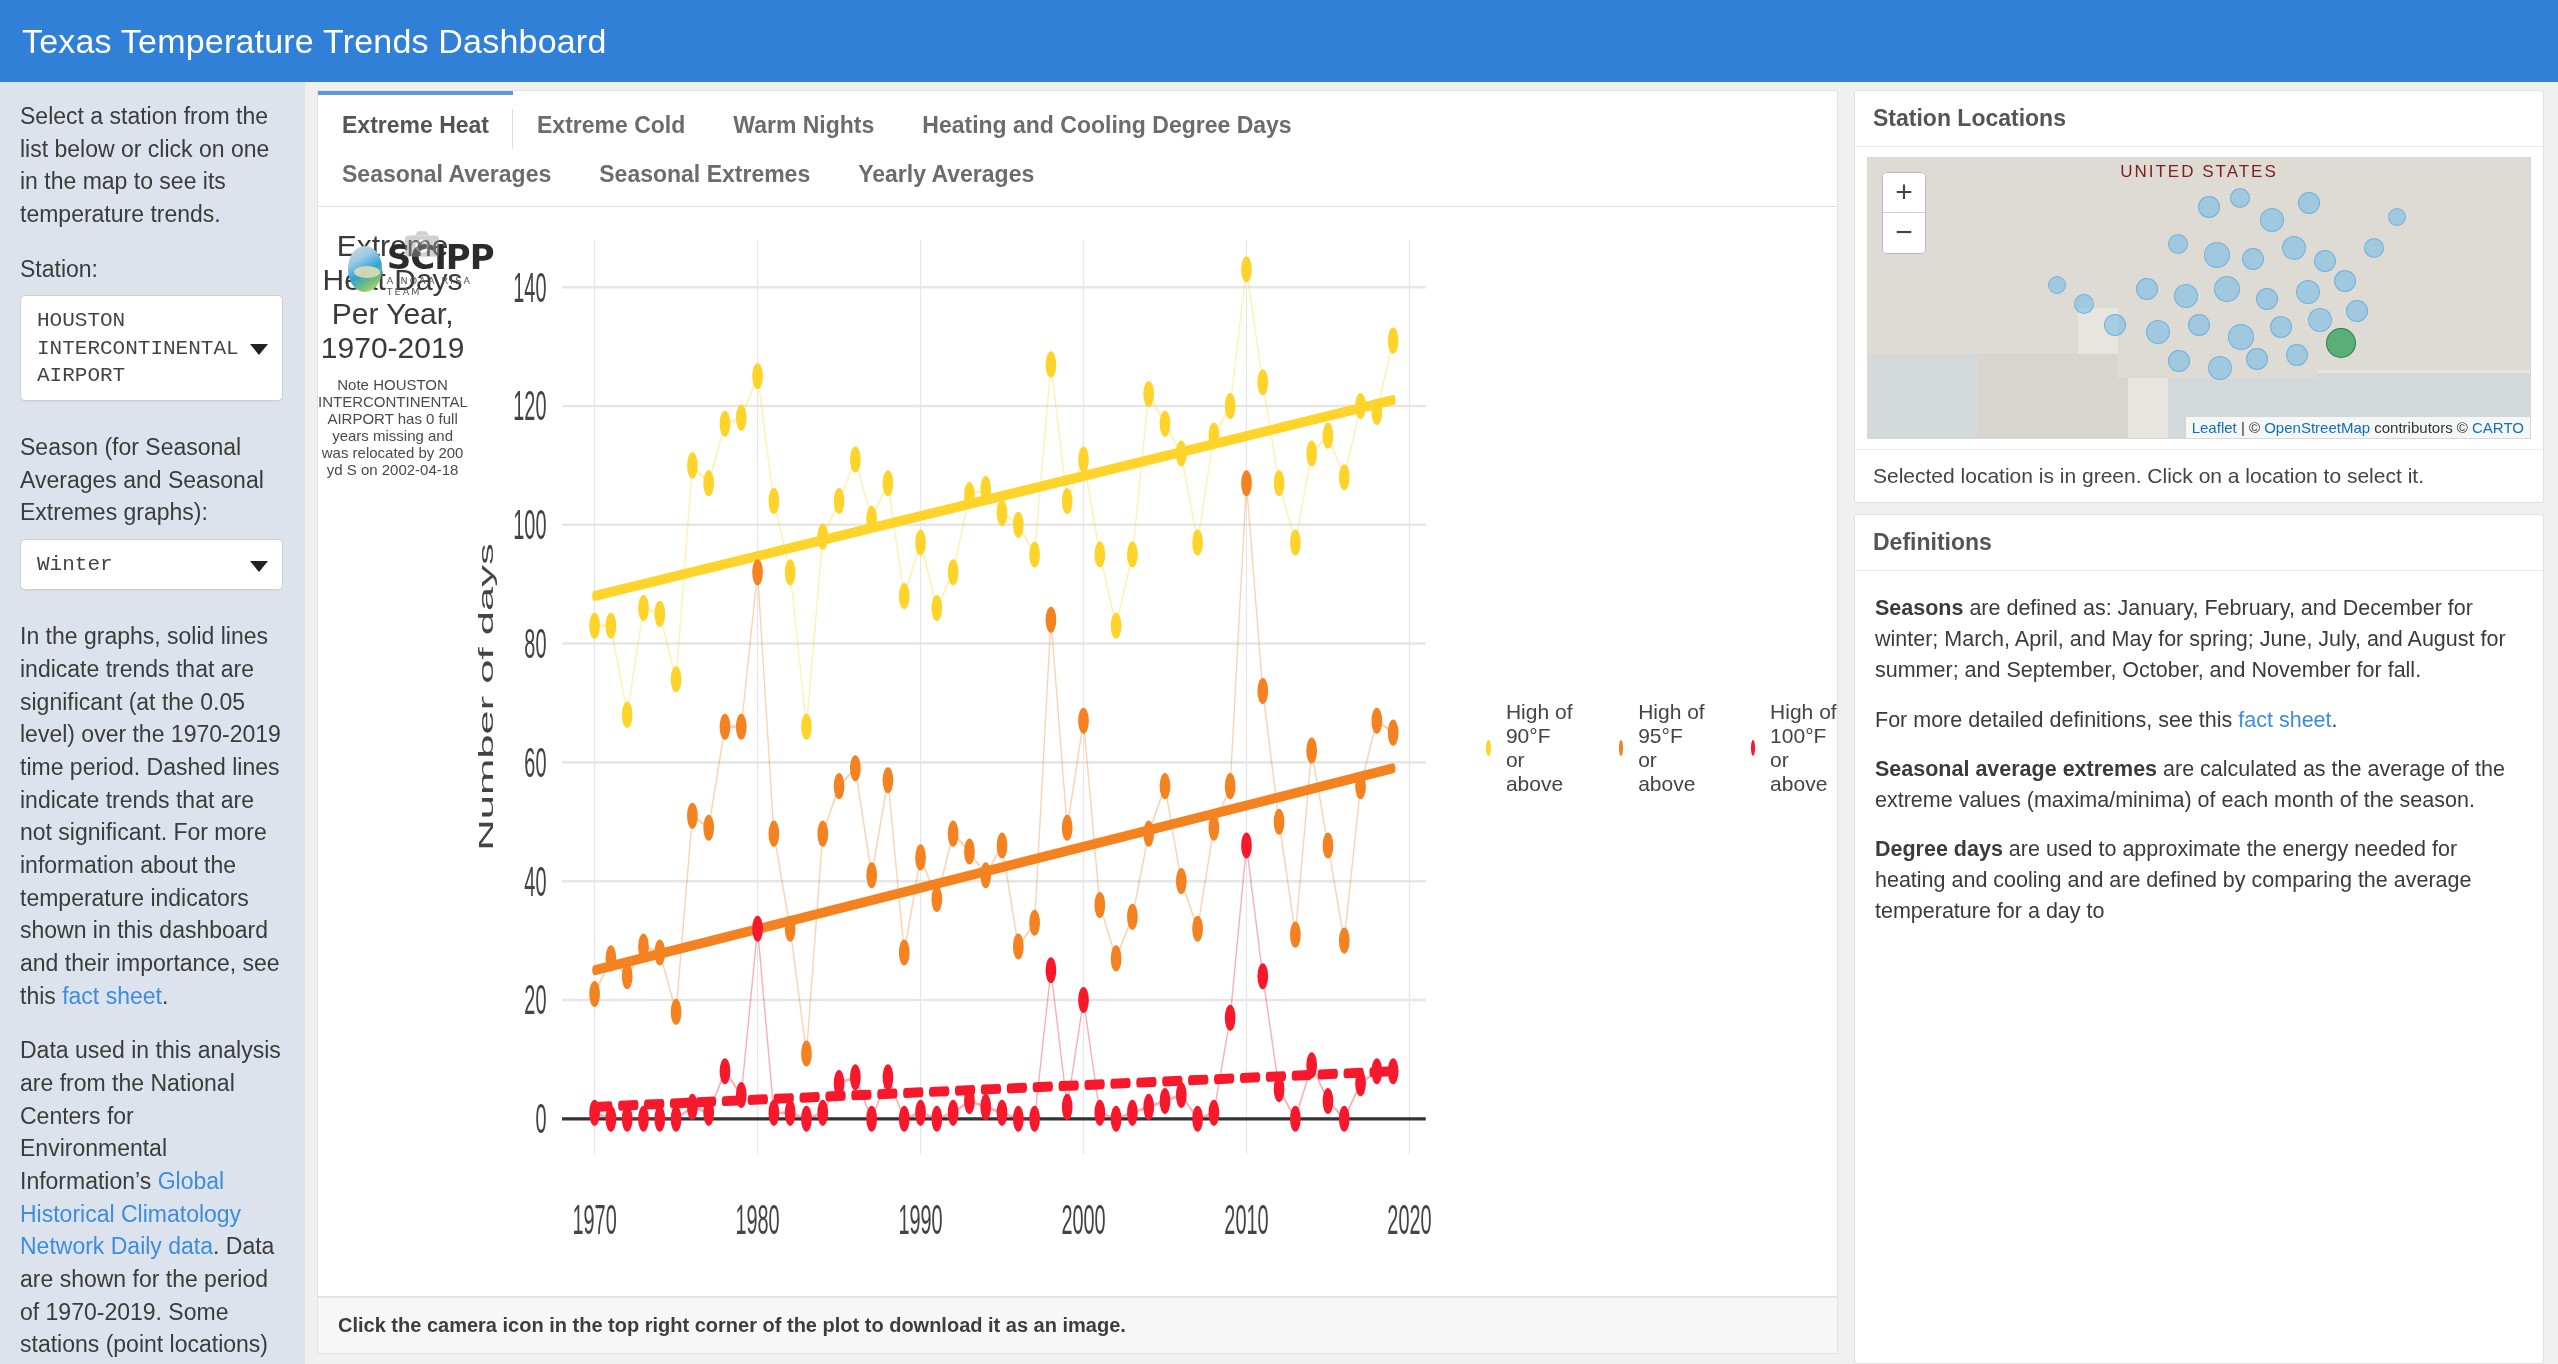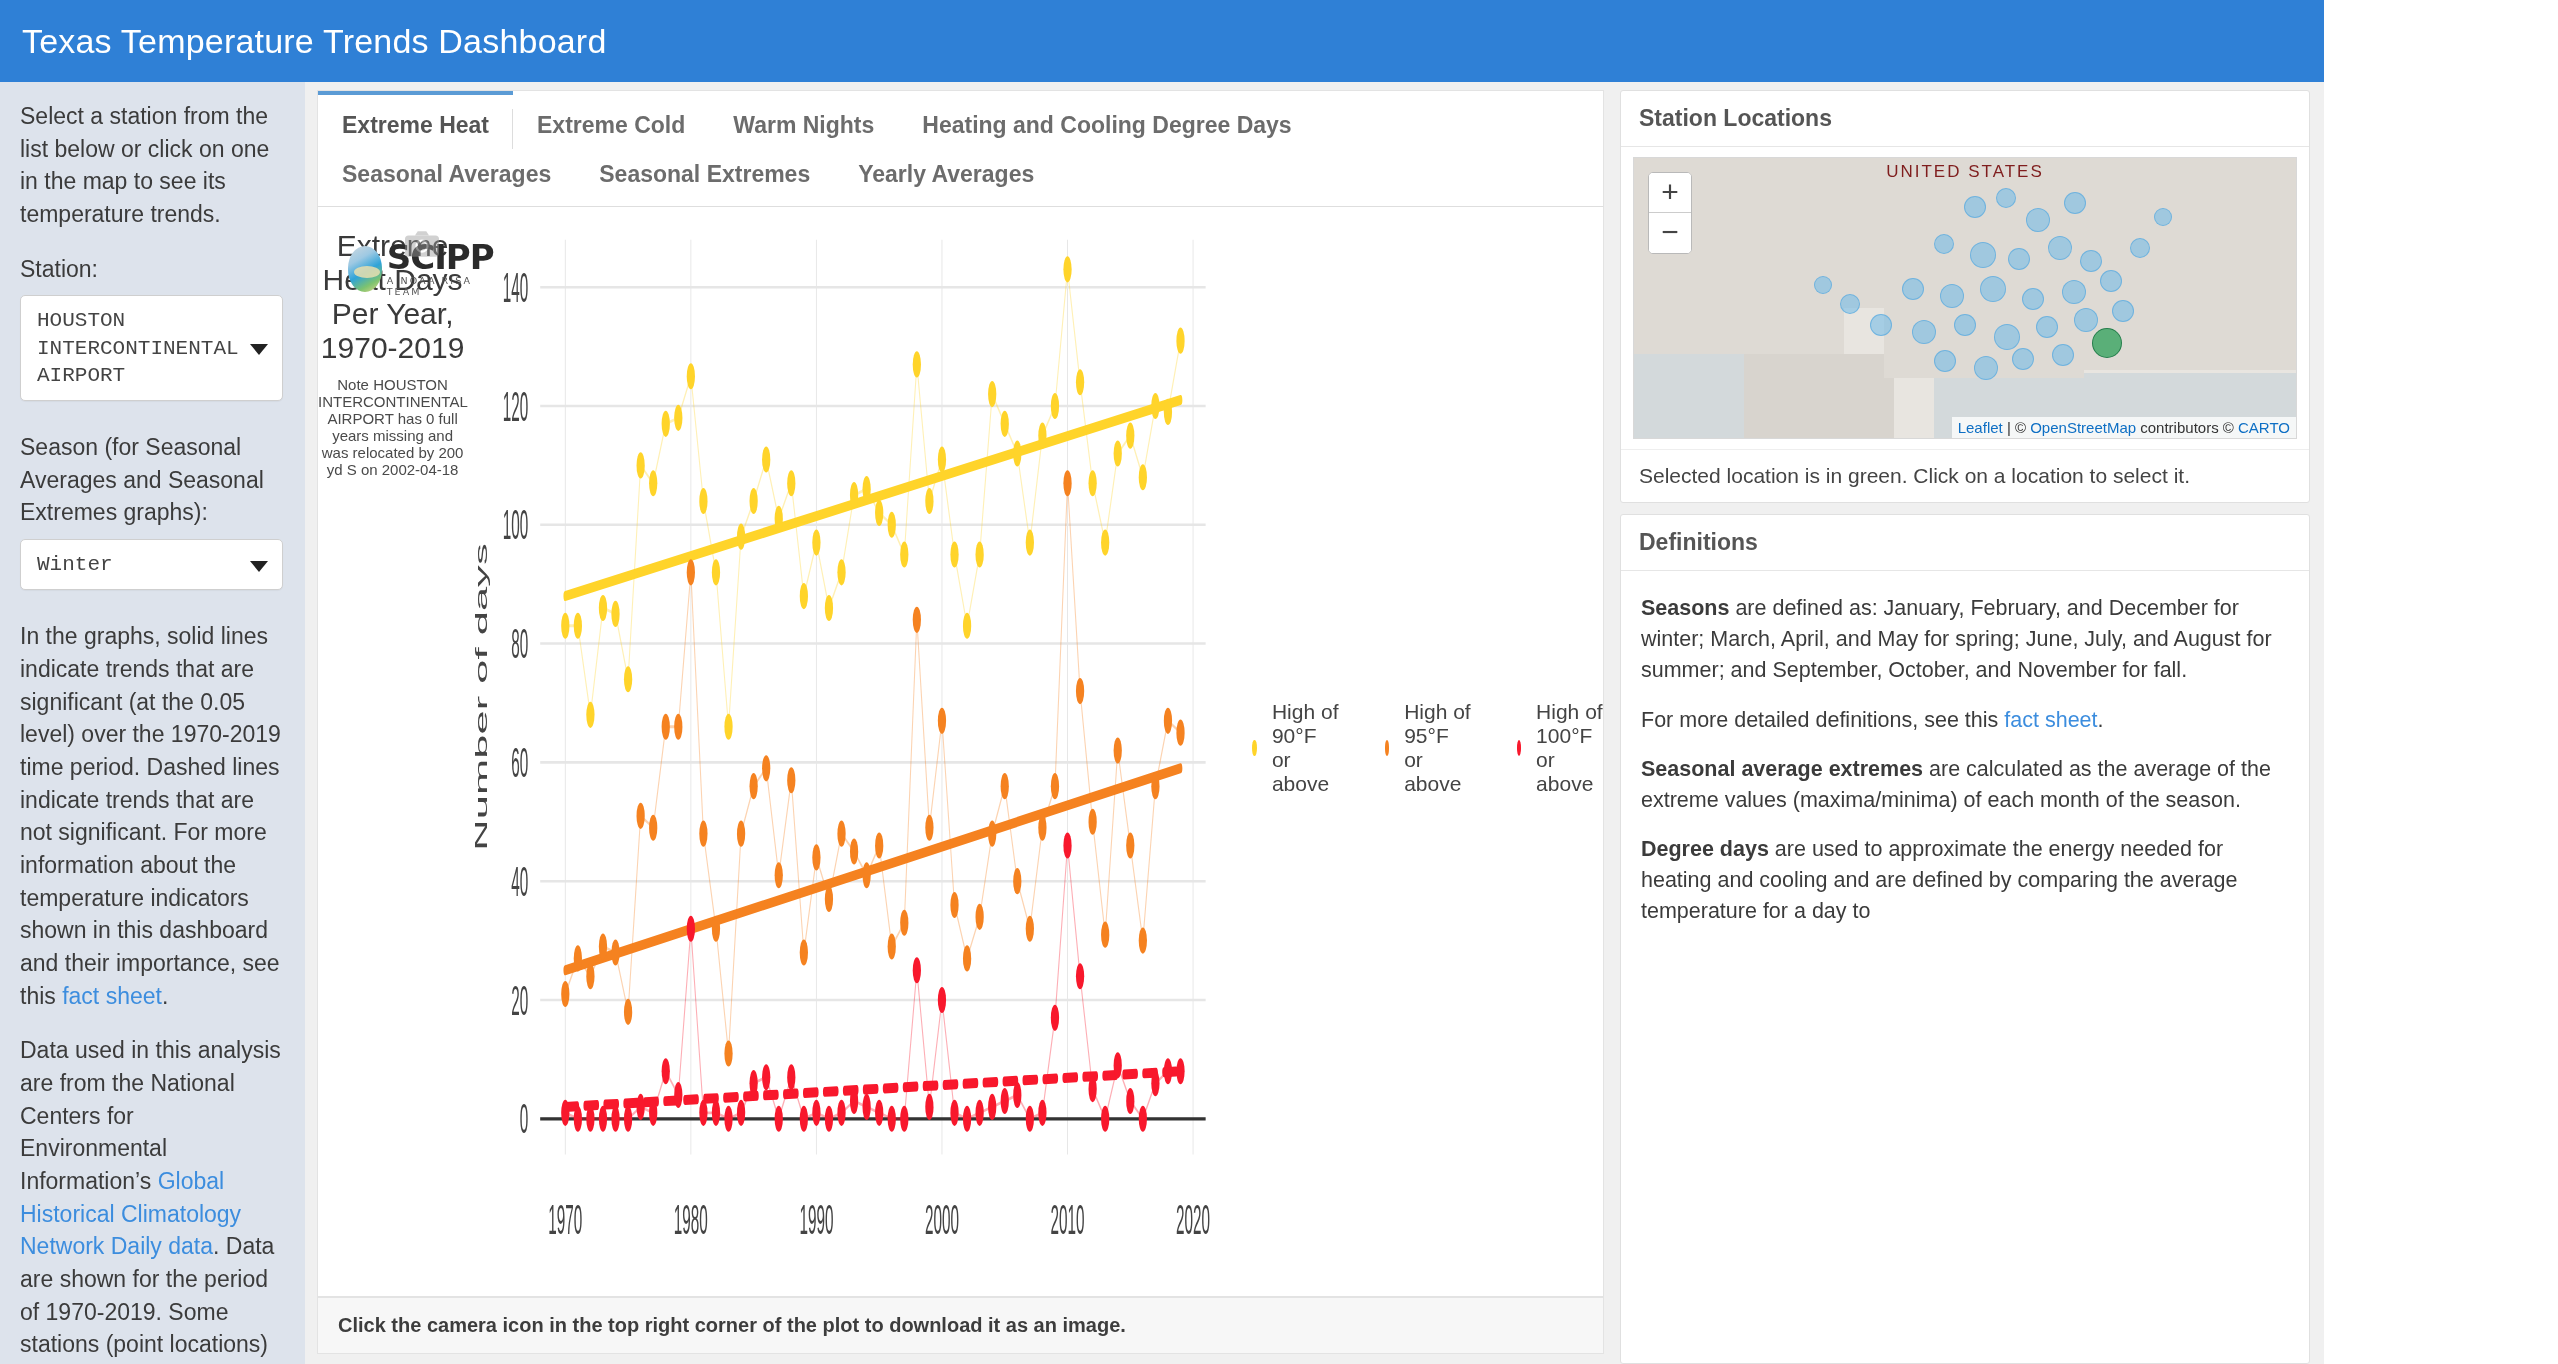--- a/index.html
+++ b/index.html
@@ -2,21 +2,21 @@
 <html><head>
 <meta charset="utf-8">
 <style>
   * { box-sizing: border-box; }
   html, body { margin:0; padding:0; }
   body {
     width:2558px; height:1364px; overflow:hidden;
     font-family:"Liberation Sans", sans-serif;
     background:#ffffff; color:#333;
   }
-  .app { width:2324px; height:1364px; display:flex; flex-direction:column; }
+  .app { width:2558px; height:1364px; display:flex; flex-direction:column; }
 
   
   .header {
     height:82px; background:#2f80d6; flex:0 0 82px;
     display:flex; align-items:center; padding-left:22px;
   }
   .header h1 {
     margin:0; font-size:34px; font-weight:400; color:#ffffff;
     letter-spacing:.2px;
   }

